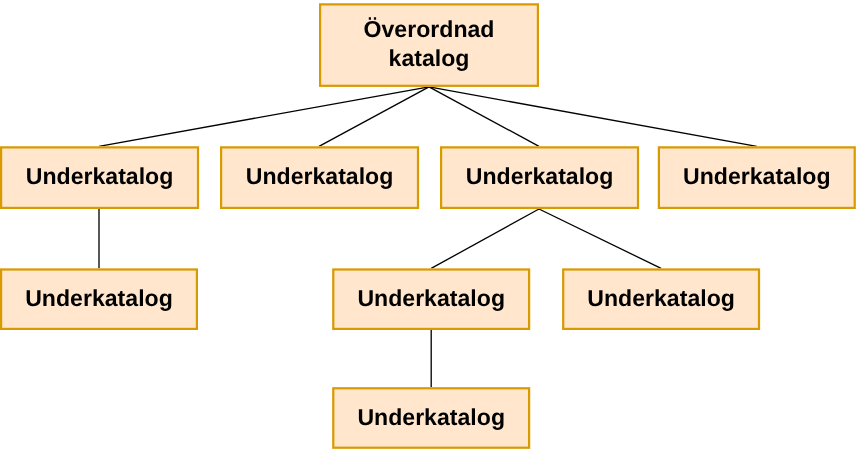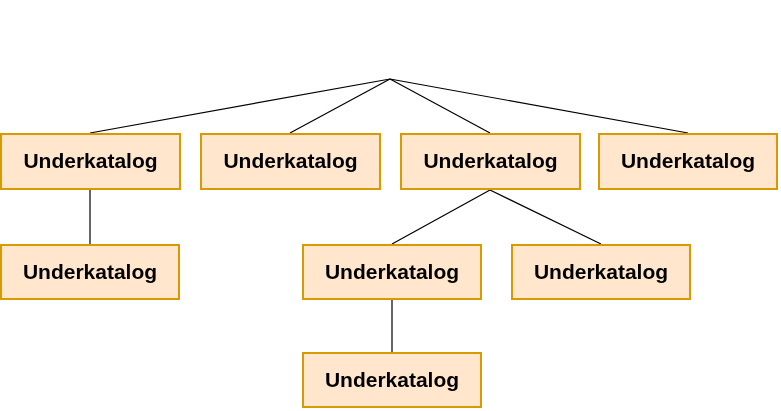--- a/index.html
+++ b/index.html
@@ -49,20 +49,21 @@
     <line x1="390" y1="79" x2="90" y2="133" stroke="#000000" stroke-width="1.2"></line>
     <line x1="390" y1="79" x2="290" y2="133" stroke="#000000" stroke-width="1.2"></line>
     <line x1="390" y1="79" x2="490" y2="133" stroke="#000000" stroke-width="1.2"></line>
     <line x1="390" y1="79" x2="688" y2="133" stroke="#000000" stroke-width="1.2"></line>
     <line x1="90" y1="190" x2="90" y2="244" stroke="#000000" stroke-width="1.2"></line>
     <line x1="490" y1="190" x2="392" y2="244" stroke="#000000" stroke-width="1.2"></line>
     <line x1="490" y1="190" x2="601" y2="244" stroke="#000000" stroke-width="1.2"></line>
     <line x1="392" y1="300" x2="392" y2="352" stroke="#000000" stroke-width="1.2"></line>
   </svg>
 
+  <div class="node root" style="left:290px; top:3px;  width:200px; height:76px;">Överordnad katalog</div>
 
   <div class="node" style="left:0px;   top:133px; width:181px; height:57px;">Underkatalog</div>
 
   <div class="node" style="left:200px; top:133px; width:181px; height:57px;">Underkatalog</div>
 
   <div class="node" style="left:400px; top:133px; width:181px; height:57px;">Underkatalog</div>
 
   <div class="node" style="left:598px; top:133px; width:180px; height:57px;">Underkatalog</div>
 
   <div class="node" style="left:0px;   top:244px; width:180px; height:56px;">Underkatalog</div>

